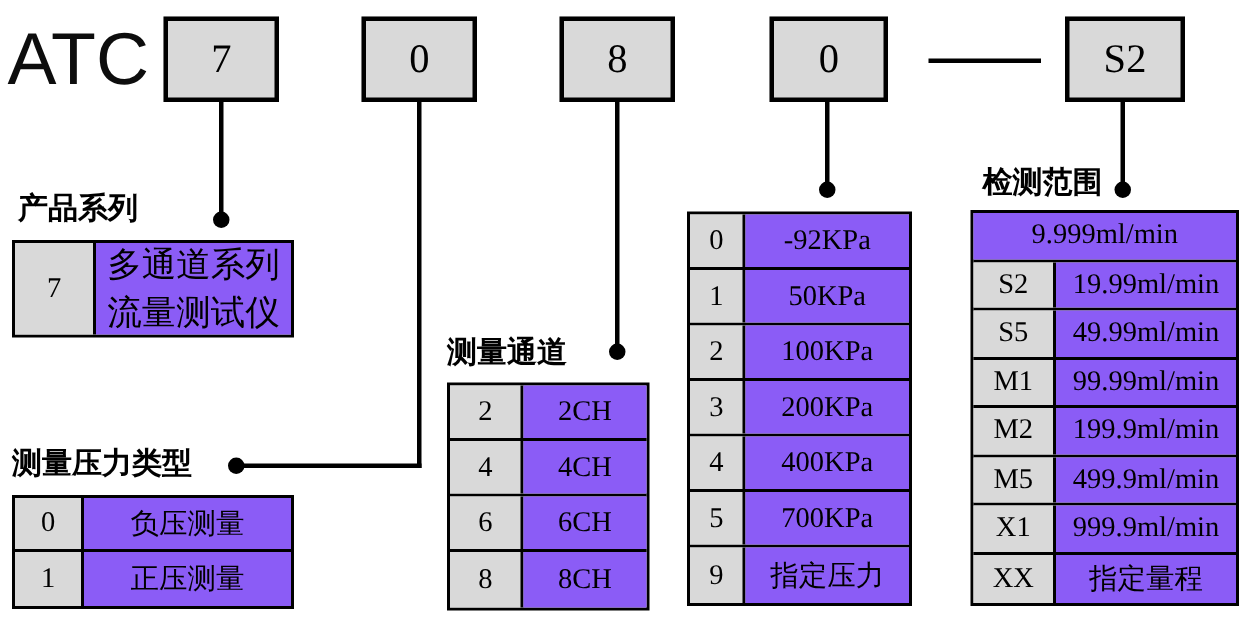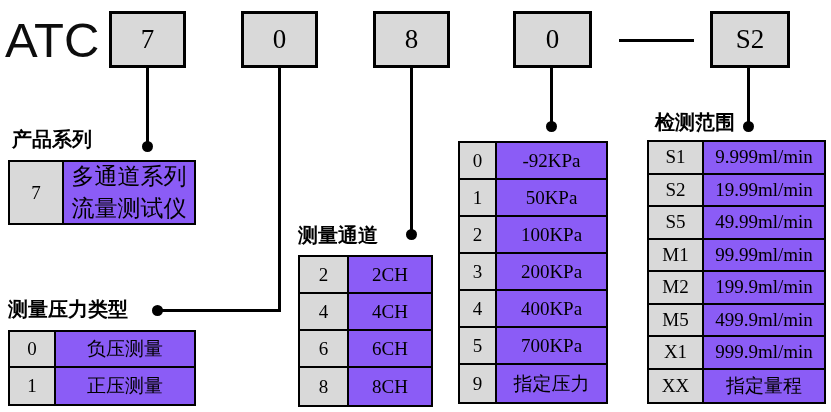--- a/index.html
+++ b/index.html
@@ -153,21 +153,20 @@
     </div>
     <div class="tr">
       <div class="td code">9</div>
       <div class="td val">指定压力</div>
     </div>
   </div>
 
   <div class="tbl-title" style="left:655px;top:111px">检测范围</div>
   <div class="tbl t5">
     <div class="tr">
-      <div class="td code">S1</div>
       <div class="td val">9.999ml/min</div>
     </div>
     <div class="tr">
       <div class="td code">S2</div>
       <div class="td val">19.99ml/min</div>
     </div>
     <div class="tr">
       <div class="td code">S5</div>
       <div class="td val">49.99ml/min</div>
     </div>

